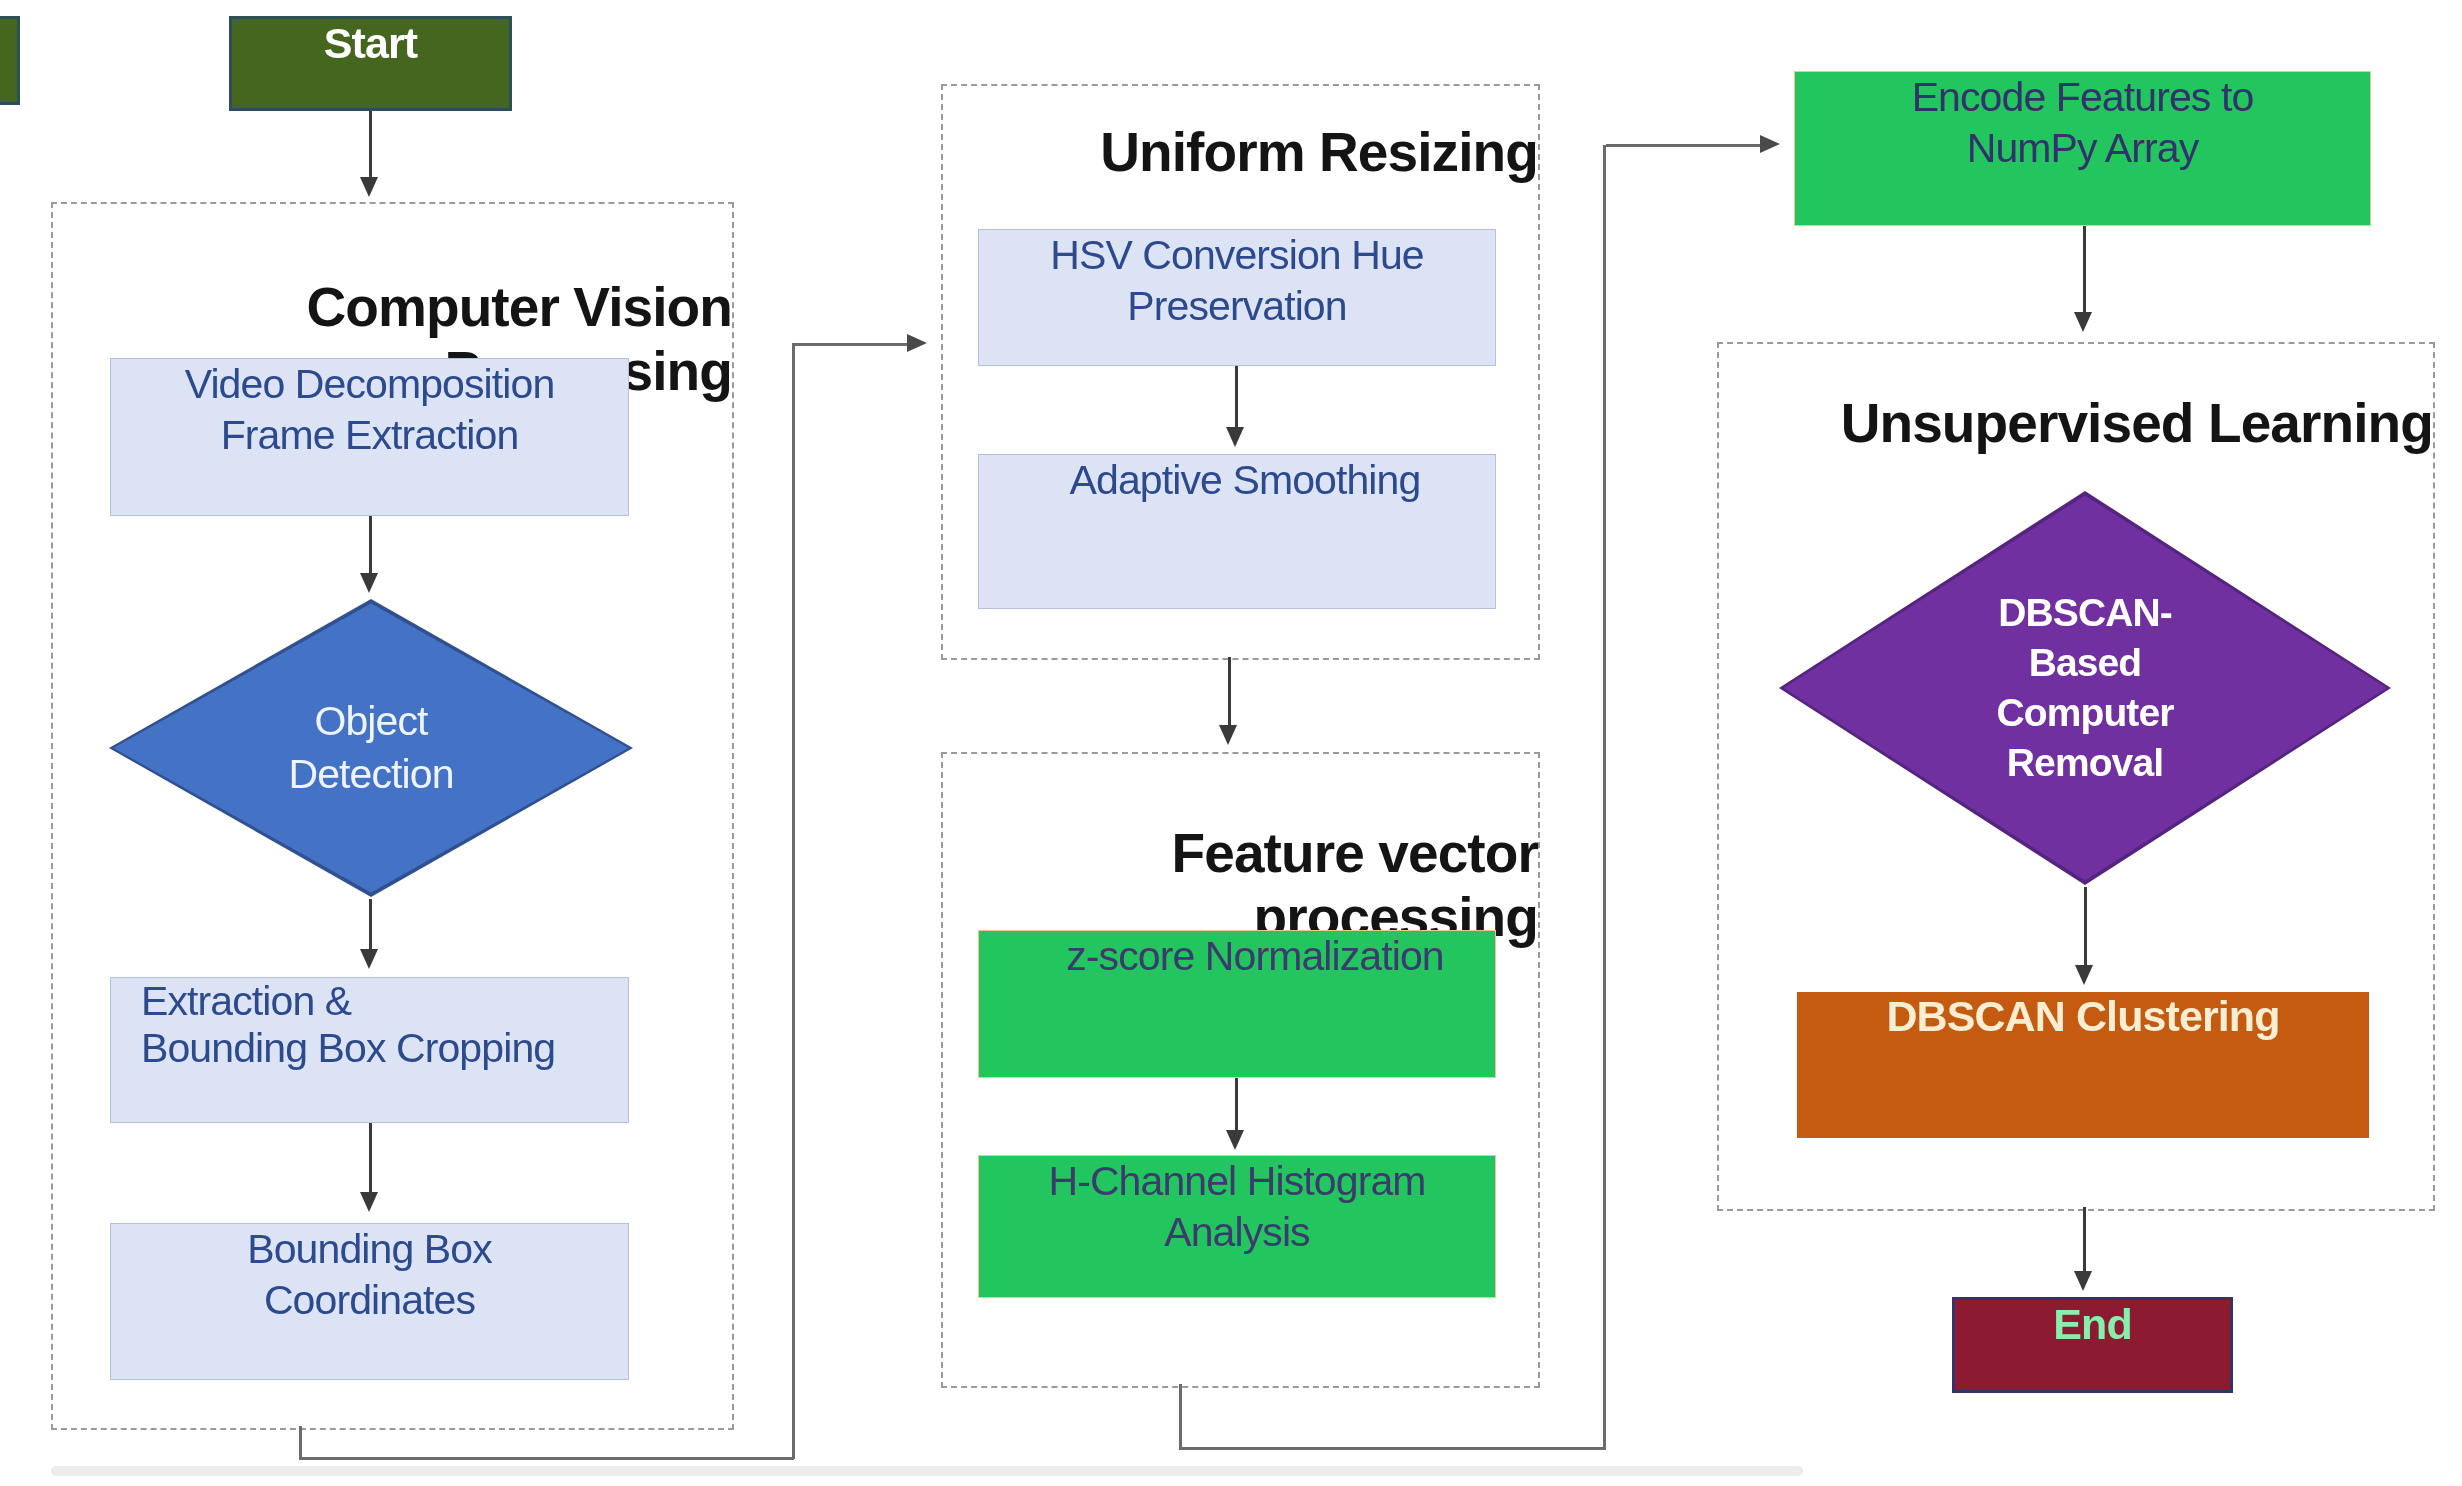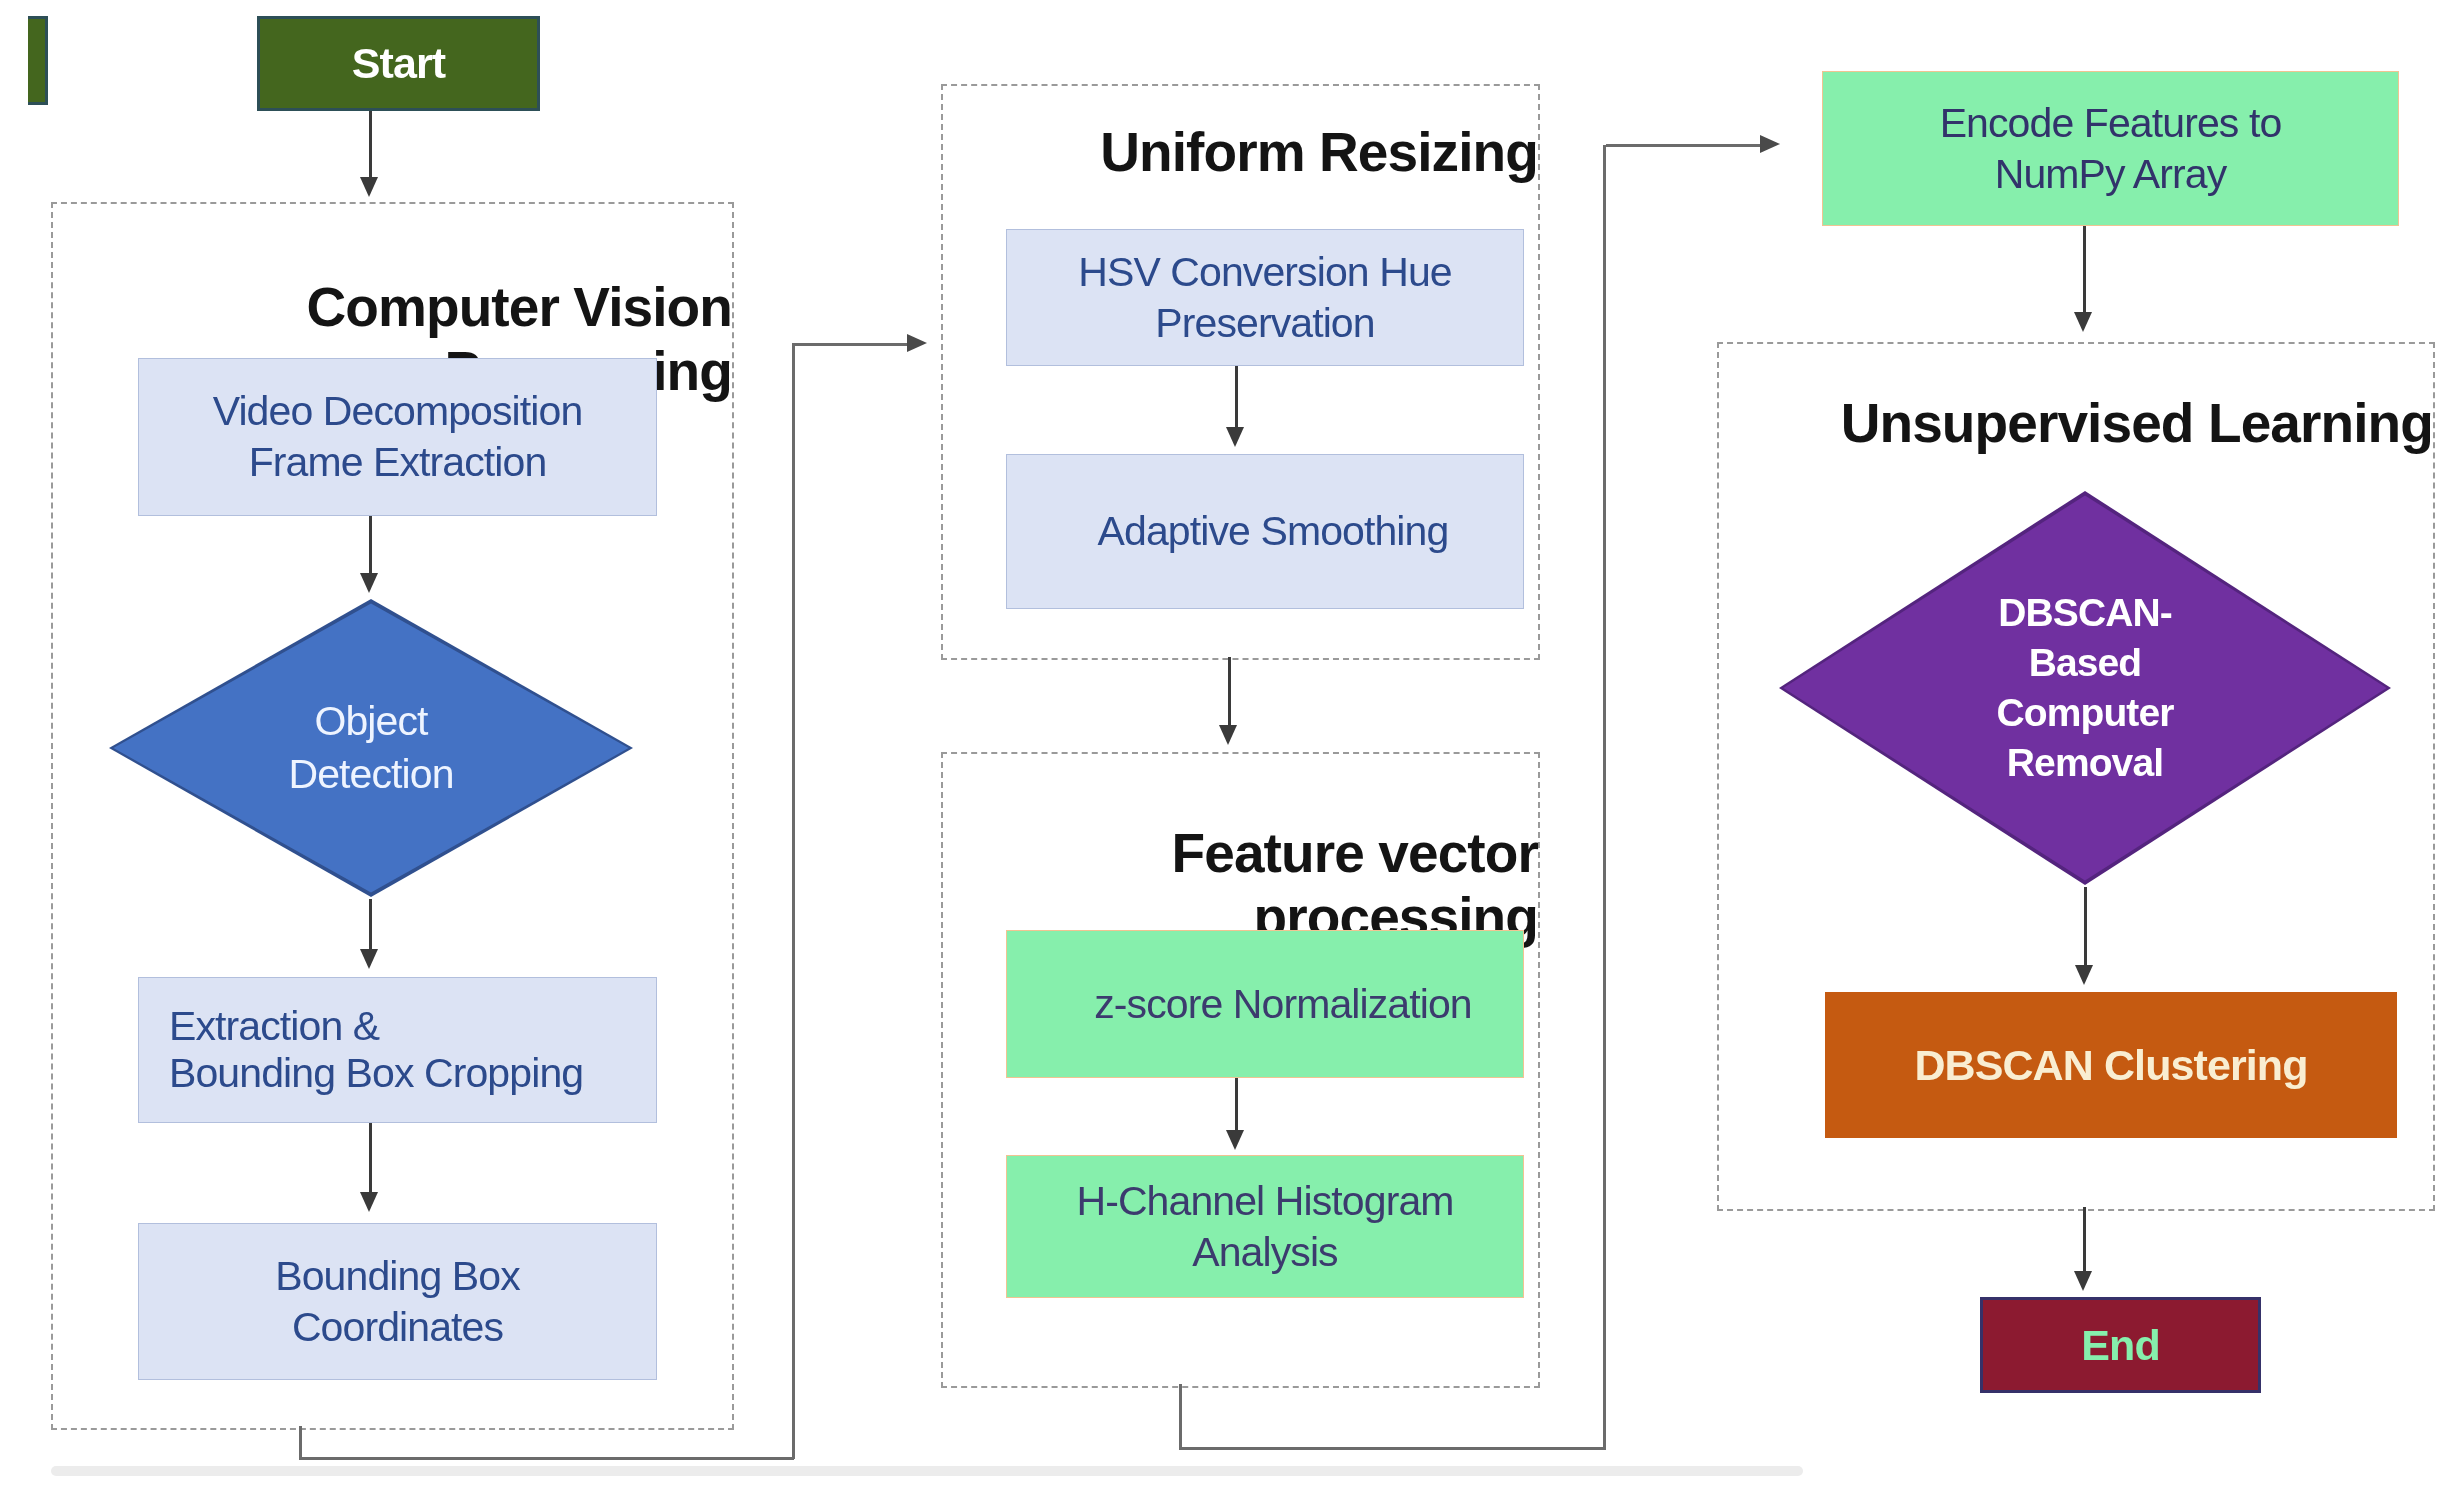--- a/index.html
+++ b/index.html
@@ -16,25 +16,25 @@
   .group-title{
     position:absolute;color:#141414;font-size:55px;font-weight:bold;
     text-align:right;width:100%;left:0;
   }
   .t-cvp{top:71px;}
   .t-uniform{top:34px;}
   .t-feature{top:67px;}
   .t-unsup{top:47px;}
   
   .node{
-    position:absolute;display:flex;flex-direction:column;justify-content:center;
-    align-items:center;text-align:center;box-sizing:border-box;margin-left:28px;
+    position:absolute;display:flex;flex-direction:column;
+    align-items:center;text-align:center;box-sizing:border-box;
   }
   .bluebox{background:#dce3f4;border:1.8px solid #b2bfdd;color:#2c4a8c;font-size:41px;line-height:1.24;}
-  .peachbox{background:#86efac;border:1.8px solid #f1c392;color:#3c3b6e;font-size:41px;line-height:1.24;}
+  .peachbox{background:#22c55e;border:1.8px solid #f1c392;color:#3c3b6e;font-size:41px;line-height:1.24;}
   .n-start{left:229px;top:16px;width:283px;height:95px;background:#44661e;border:3.5px solid #2d4f57;color:#ffffff;font-size:43px;font-weight:bold;}
   .n-start-fragment{left:0px;top:16px;width:19.5px;height:89px;background:#44661e;border:3.5px solid #2d4f57;border-left:none;}
   .n-video{left:110px;top:358px;width:519px;height:158px;}
   .n-extract{left:110px;top:977px;width:519px;height:146px;align-items:flex-start;text-align:left;padding-left:30px;line-height:1.15;}
   .n-bbox{left:110px;top:1223px;width:519px;height:157px;}
   .n-hsv{left:978px;top:229px;width:518px;height:137px;}
   .n-adaptive{left:978px;top:454px;width:518px;height:155px;padding-left:16px;}
   .n-zscore{left:978px;top:930px;width:518px;height:148px;padding-left:36px;}
   .n-hchannel{left:978px;top:1155px;width:518px;height:143px;}
   .n-encode{left:1794px;top:71px;width:577px;height:155px;color:#32336b;}

